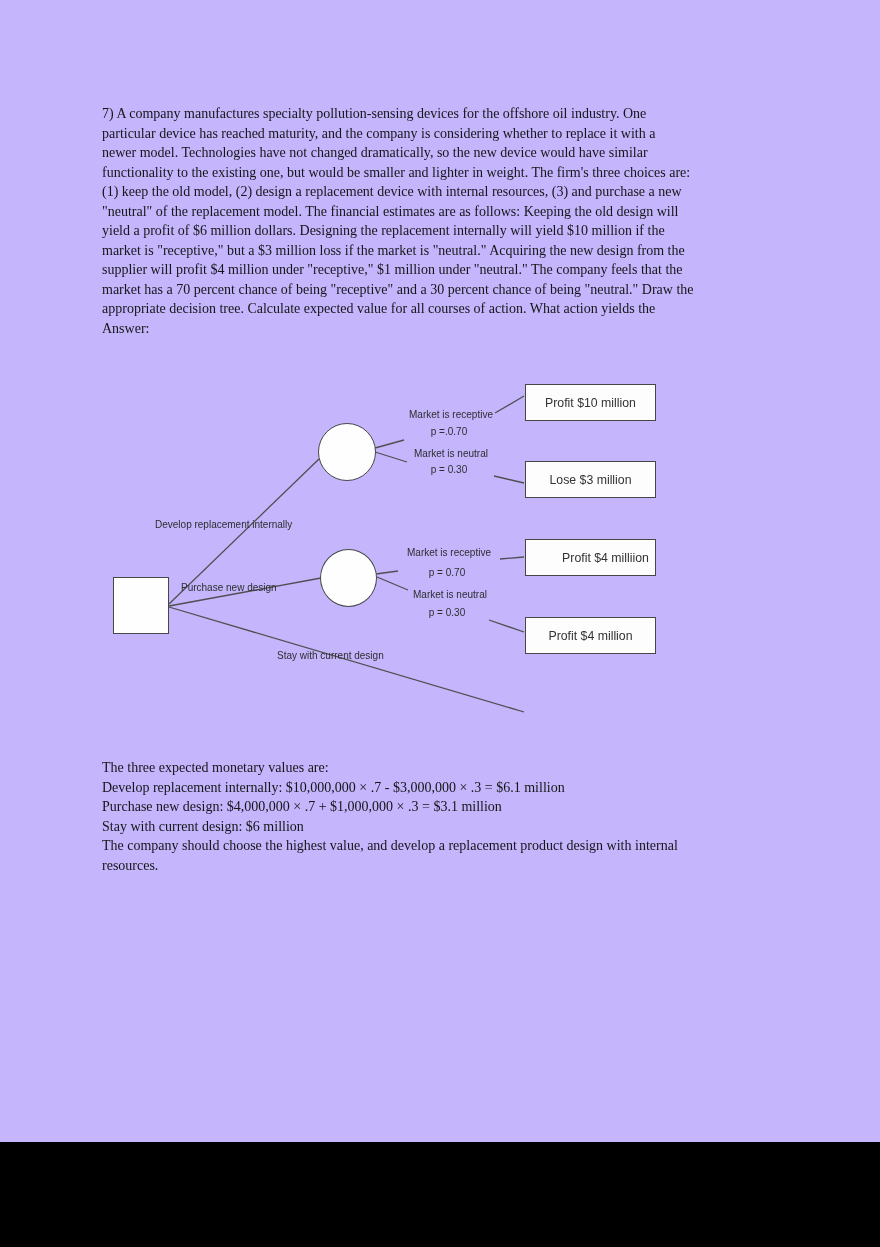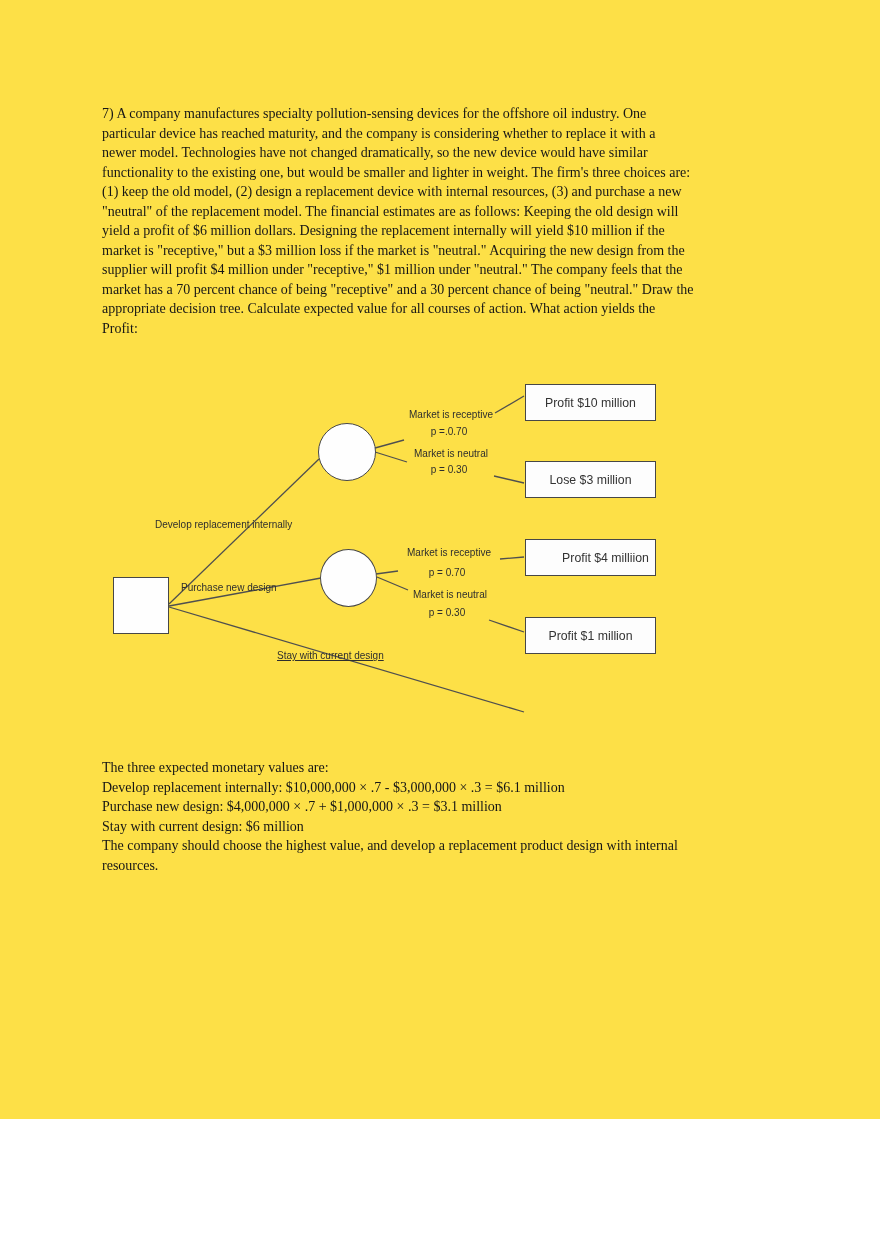--- a/index.html
+++ b/index.html
@@ -1,20 +1,20 @@
 <!DOCTYPE html>
 <html><head>
 <meta charset="utf-8">
 <style>
   html, body { margin: 0; padding: 0; background: #ffffff; }
   .page {
     position: relative;
     width: 880px;
-    height: 1119px;
-    background: #fde047;
+    height: 1247px;
+    background: #c4b5fd;
     overflow: hidden;
     font-family: "Liberation Serif", serif;
   }
   
   .textblock {
     position: absolute;
     left: 102px;
     color: #161616;
     font-size: 14px;
     line-height: 19.5px;
@@ -56,21 +56,21 @@
   .lbl-mr1 { left: 390px; top: 409px; }
   .lbl-p1  { left: 388px; top: 426px; }
   .lbl-mn1 { left: 390px; top: 448px; }
   .lbl-p2  { left: 388px; top: 464px; }
   .lbl-mr2 { left: 388px; top: 547px; }
   .lbl-p3  { left: 386px; top: 567px; }
   .lbl-mn2 { left: 389px; top: 589px; }
   .lbl-p4  { left: 386px; top: 607px; }
   .lbl-develop  { left: 155px; top: 519px; }
   .lbl-purchase { left: 181px; top: 582px; }
-  .lbl-stay     { left: 277px; top: 650px; text-decoration: underline; }
+  .lbl-stay     { left: 277px; top: 650px; }
   
   .bottom-bar {
     position: absolute; left: 0; top: 1142px; width: 880px; height: 105px;
     background: #000000;
   }
 </style>
 </head>
 <body>
 
 <div class="page">
@@ -80,21 +80,21 @@
     <div>particular device has reached maturity, and the company is considering whether to replace it with a</div>
     <div>newer model. Technologies have not changed dramatically, so the new device would have similar</div>
     <div>functionality to the existing one, but would be smaller and lighter in weight. The firm's three choices are:</div>
     <div>(1) keep the old model, (2) design a replacement device with internal resources, (3) and purchase a new</div>
     <div>"neutral" of the replacement model. The financial estimates are as follows: Keeping the old design will</div>
     <div>yield a profit of $6 million dollars. Designing the replacement internally will yield $10 million if the</div>
     <div>market is "receptive," but a $3 million loss if the market is "neutral." Acquiring the new design from the</div>
     <div>supplier will profit $4 million under "receptive," $1 million under "neutral." The company feels that the</div>
     <div>market has a 70 percent chance of being "receptive" and a 30 percent chance of being "neutral." Draw the</div>
     <div>appropriate decision tree. Calculate expected value for all courses of action. What action yields the</div>
-    <div>Profit:</div>
+    <div>Answer:</div>
   </div>
 
   <div class="diagram">
 
     <svg width="880" height="1247" viewBox="0 0 880 1247">
       <g stroke="#4f4f4f" stroke-width="1.3" fill="none">
         <line x1="169" y1="604" x2="319" y2="459"></line>
         <line x1="169" y1="606" x2="321" y2="578"></line>
         <line x1="169" y1="607" x2="524" y2="712"></line>
         <line x1="375" y1="448" x2="404" y2="440"></line>
@@ -122,21 +122,21 @@
     <div class="dlabel centered lbl-p2">p = 0.30</div>
 
     <div class="dlabel centered lbl-mr2">Market is receptive</div>
     <div class="dlabel centered lbl-p3">p = 0.70</div>
     <div class="dlabel centered lbl-mn2">Market is neutral</div>
     <div class="dlabel centered lbl-p4">p = 0.30</div>
 
     <div class="outcome-box box-1">Profit $10 million</div>
     <div class="outcome-box box-2">Lose $3 million</div>
     <div class="outcome-box box-3">Profit $4 milliion</div>
-    <div class="outcome-box box-4">Profit $1 million</div>
+    <div class="outcome-box box-4">Profit $4 million</div>
   </div>
 
   <div class="textblock s-block">
     <div>The three expected monetary values are:</div>
     <div>Develop replacement internally: $10,000,000 × .7 - $3,000,000 × .3 = $6.1 million</div>
     <div>Purchase new design: $4,000,000 × .7 + $1,000,000 × .3 = $3.1 million</div>
     <div>Stay with current design: $6 million</div>
     <div>The company should choose the highest value, and develop a replacement product design with internal</div>
     <div>resources.</div>
   </div>

